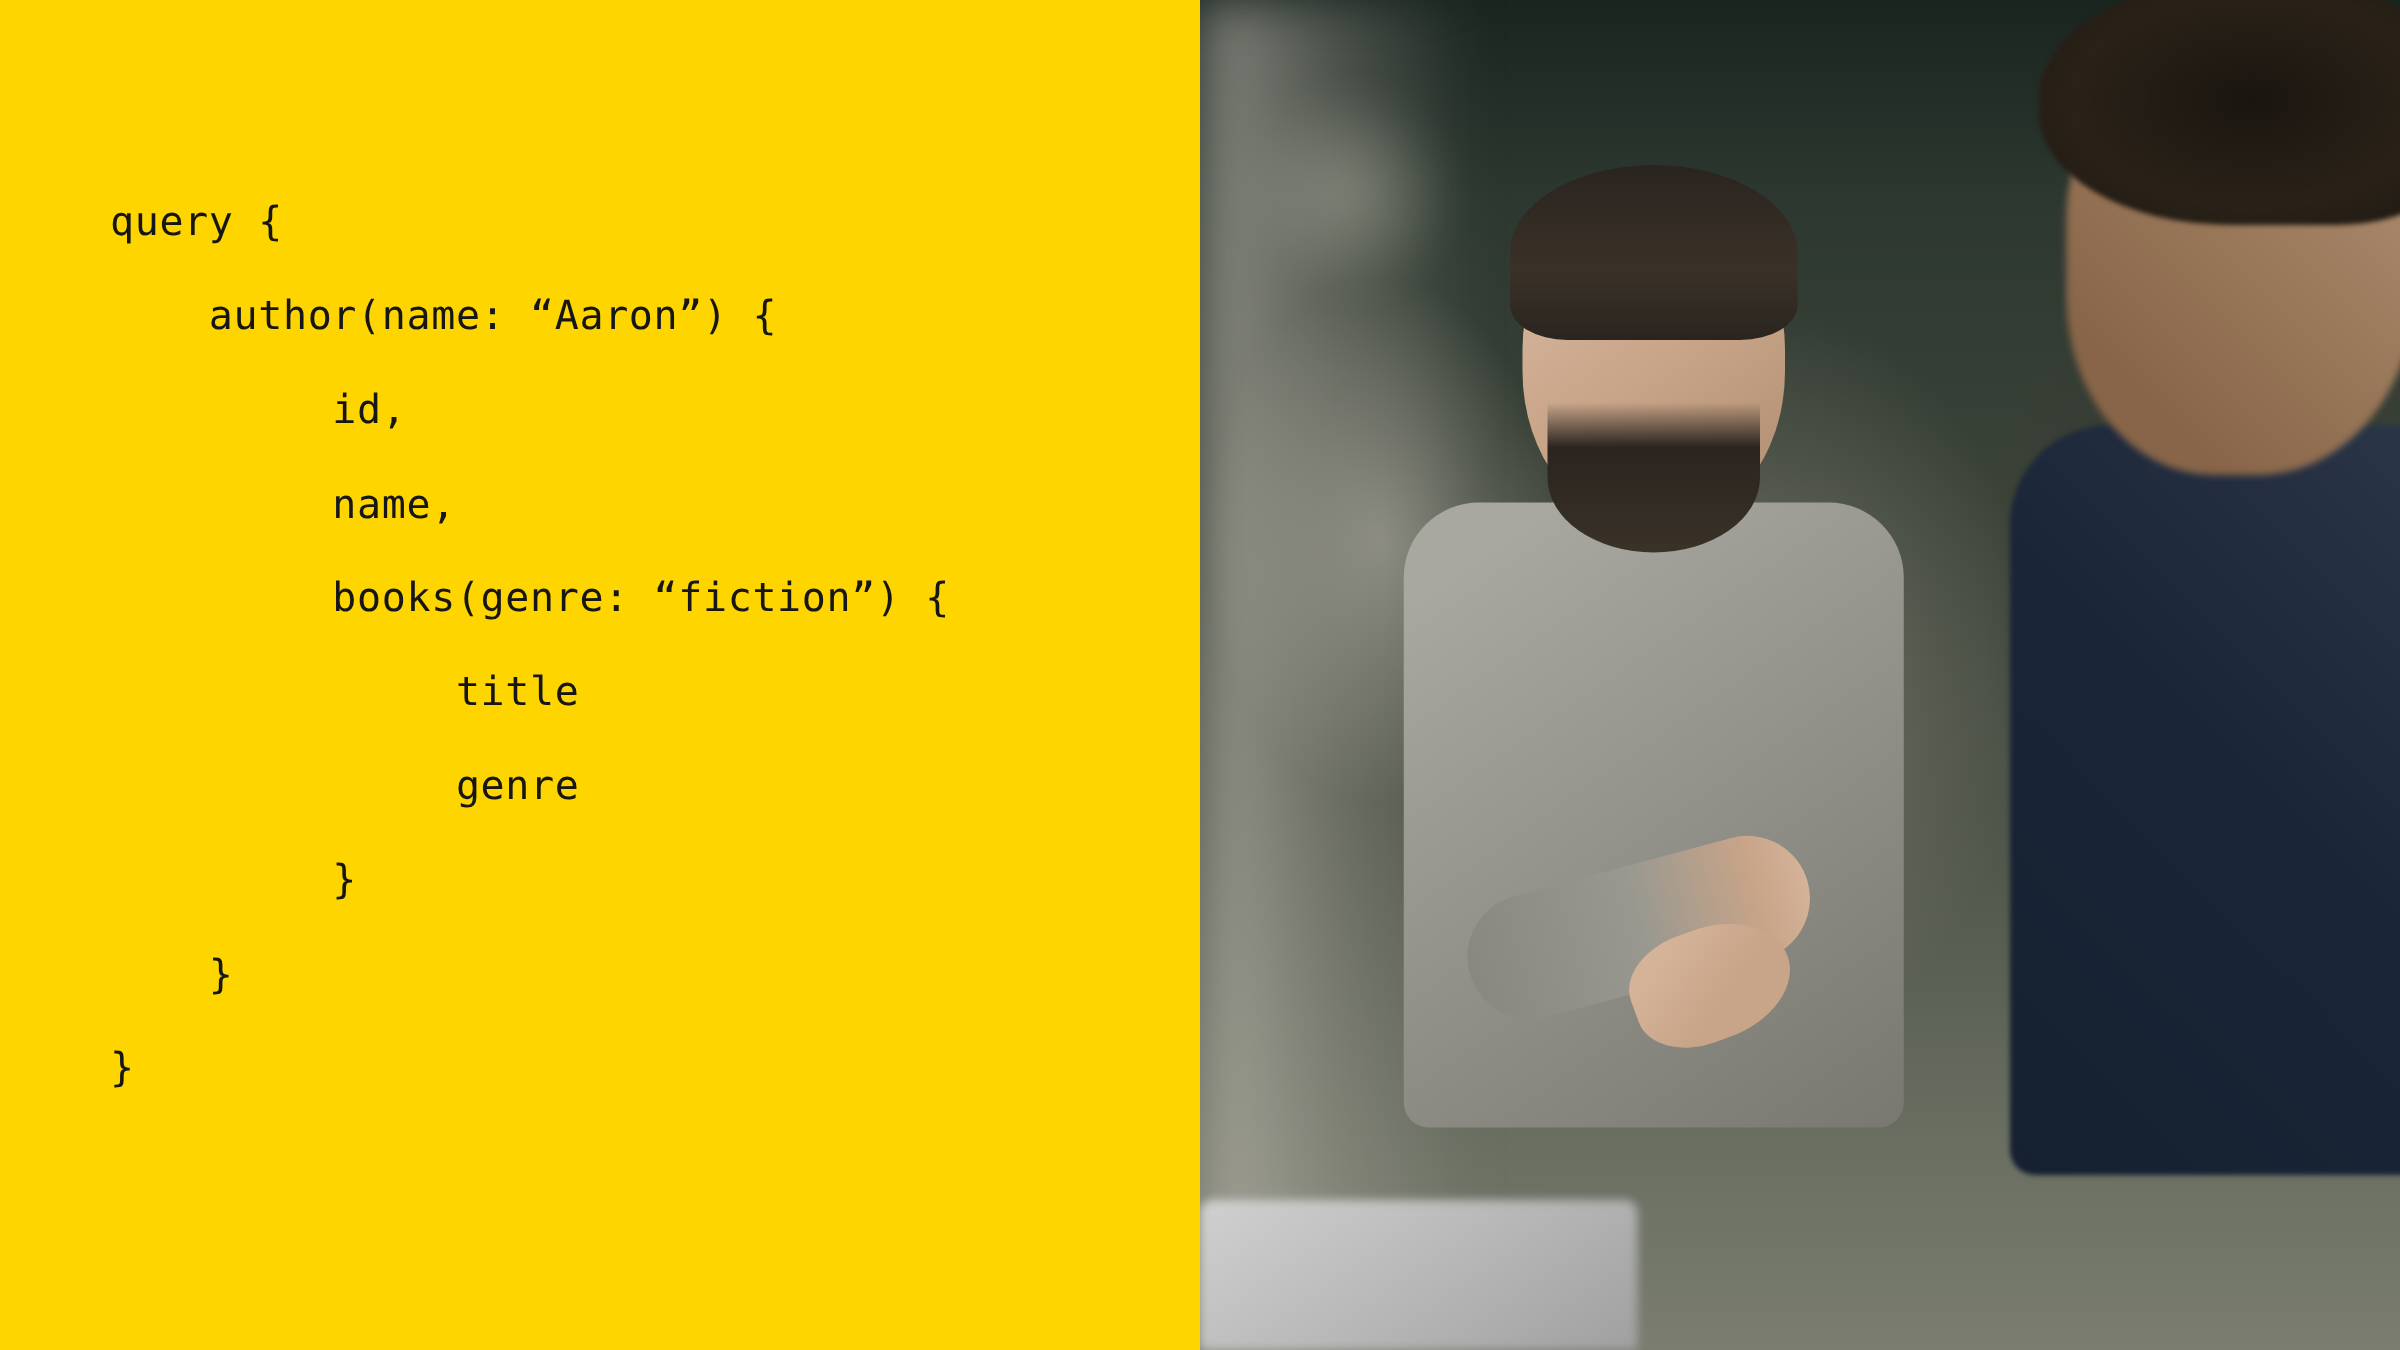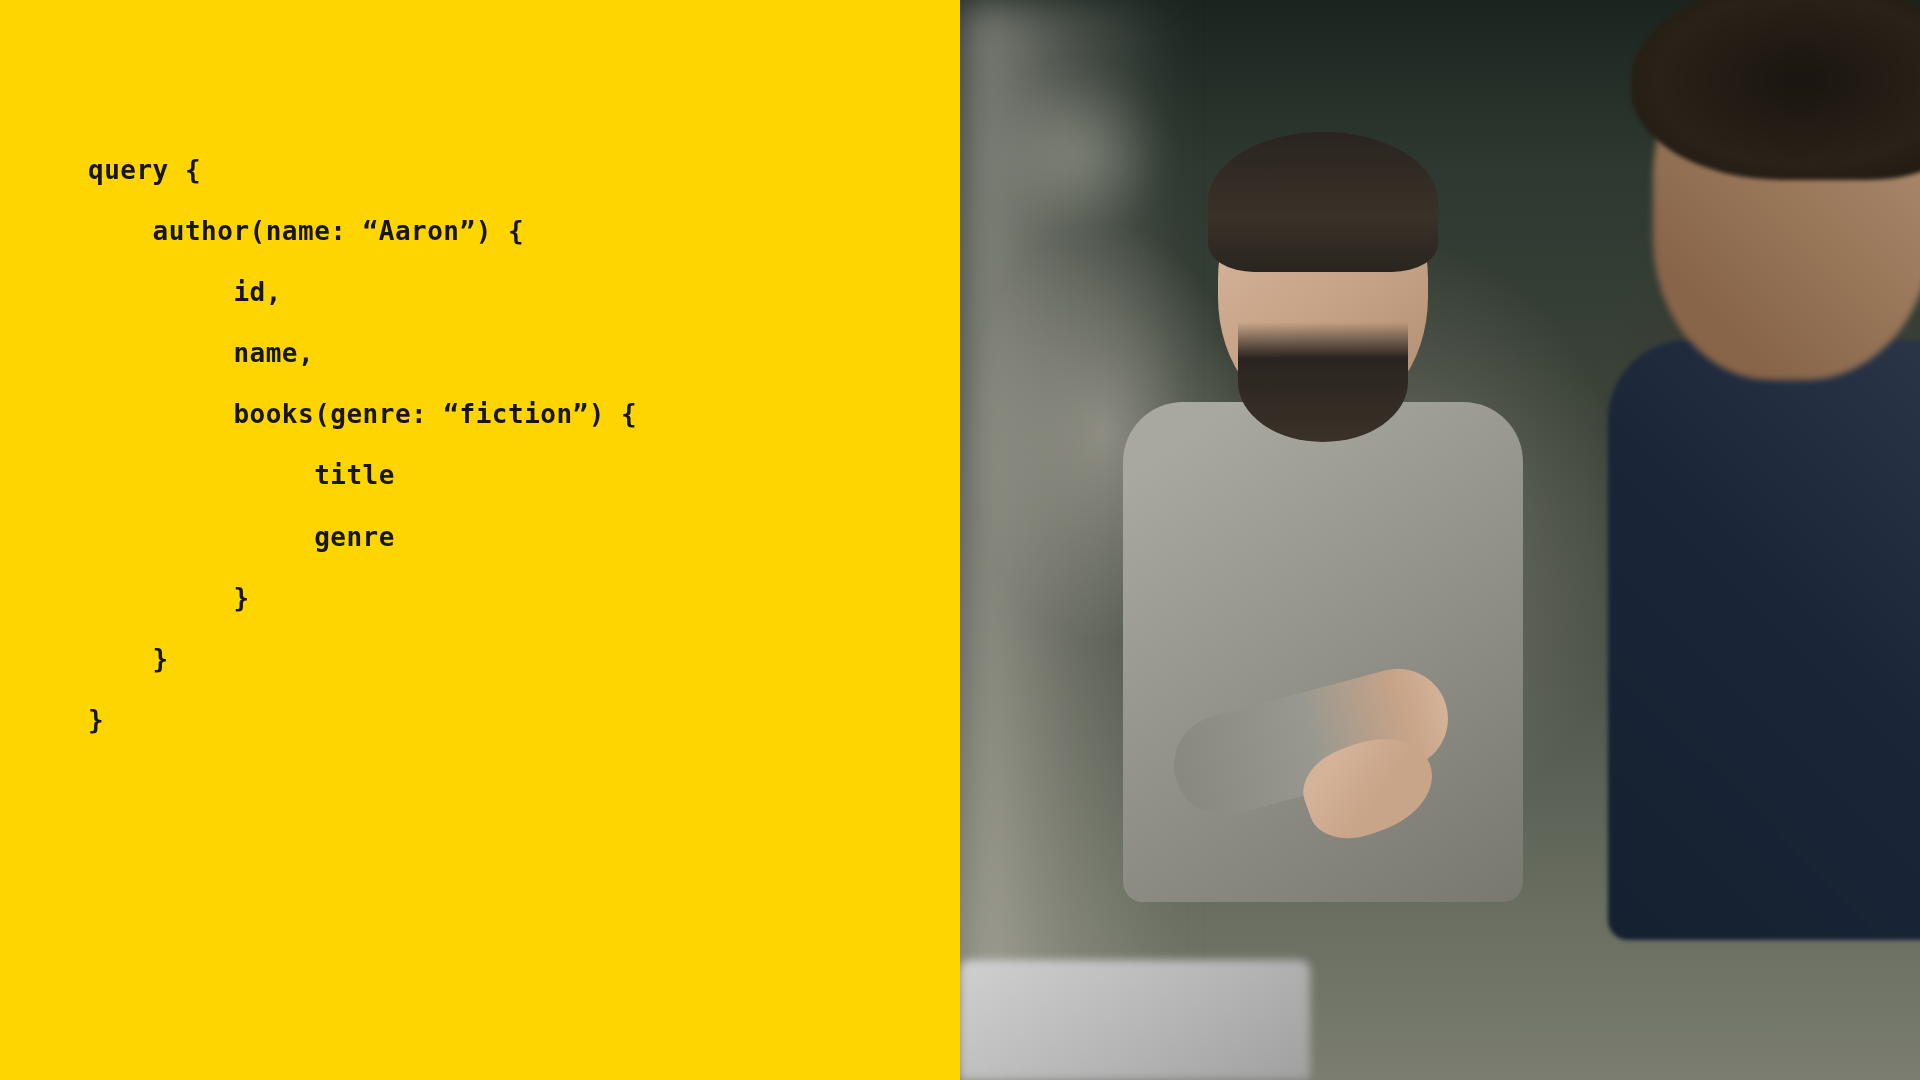--- a/index.html
+++ b/index.html
@@ -15,23 +15,23 @@
       overflow: hidden;
     }
     .left-panel {
       width: 50%;
       height: 100%;
       background-color: #ffd500;
       padding: 140px 0 0 88px;
       color: #161616;
     }
     .code-block {
-      font-size: 26px;
+      font-size: 32px;
       line-height: 2.35;
-      font-weight: 700;
+      font-weight: 400;
       letter-spacing: 0.5px;
       white-space: pre;
     }
     .right-panel {
       width: 50%;
       height: 100%;
       position: relative;
       overflow: hidden;
       background: linear-gradient(135deg, #2a3530 0%, #3d4a42 30%, #4a5248 60%, #5a6058 100%);
     }

